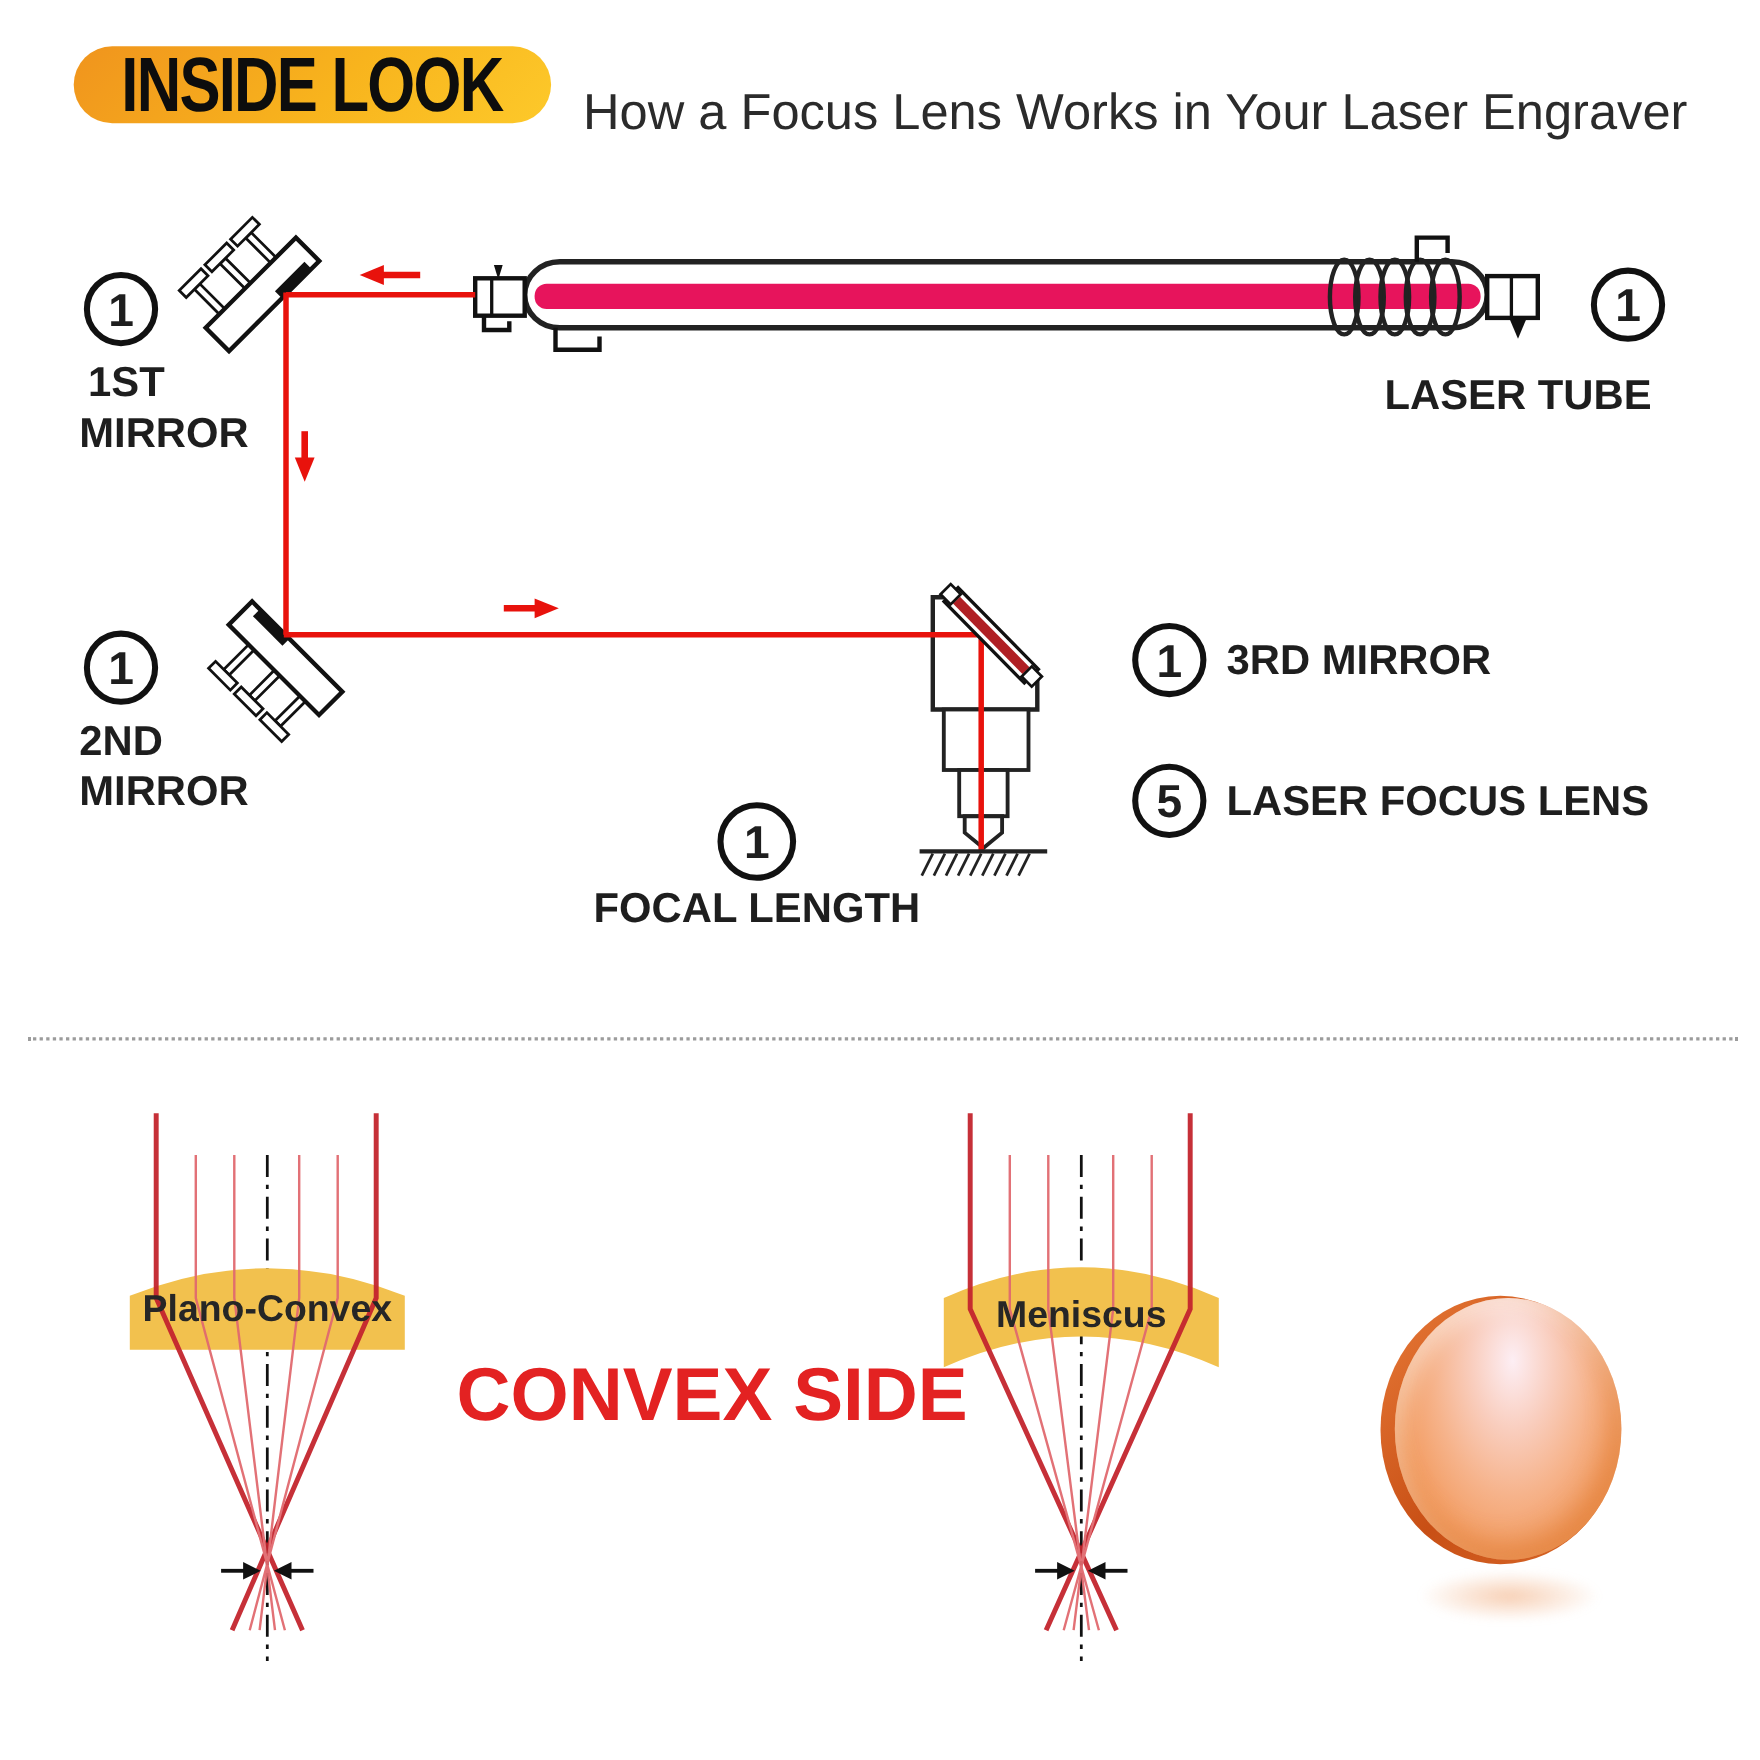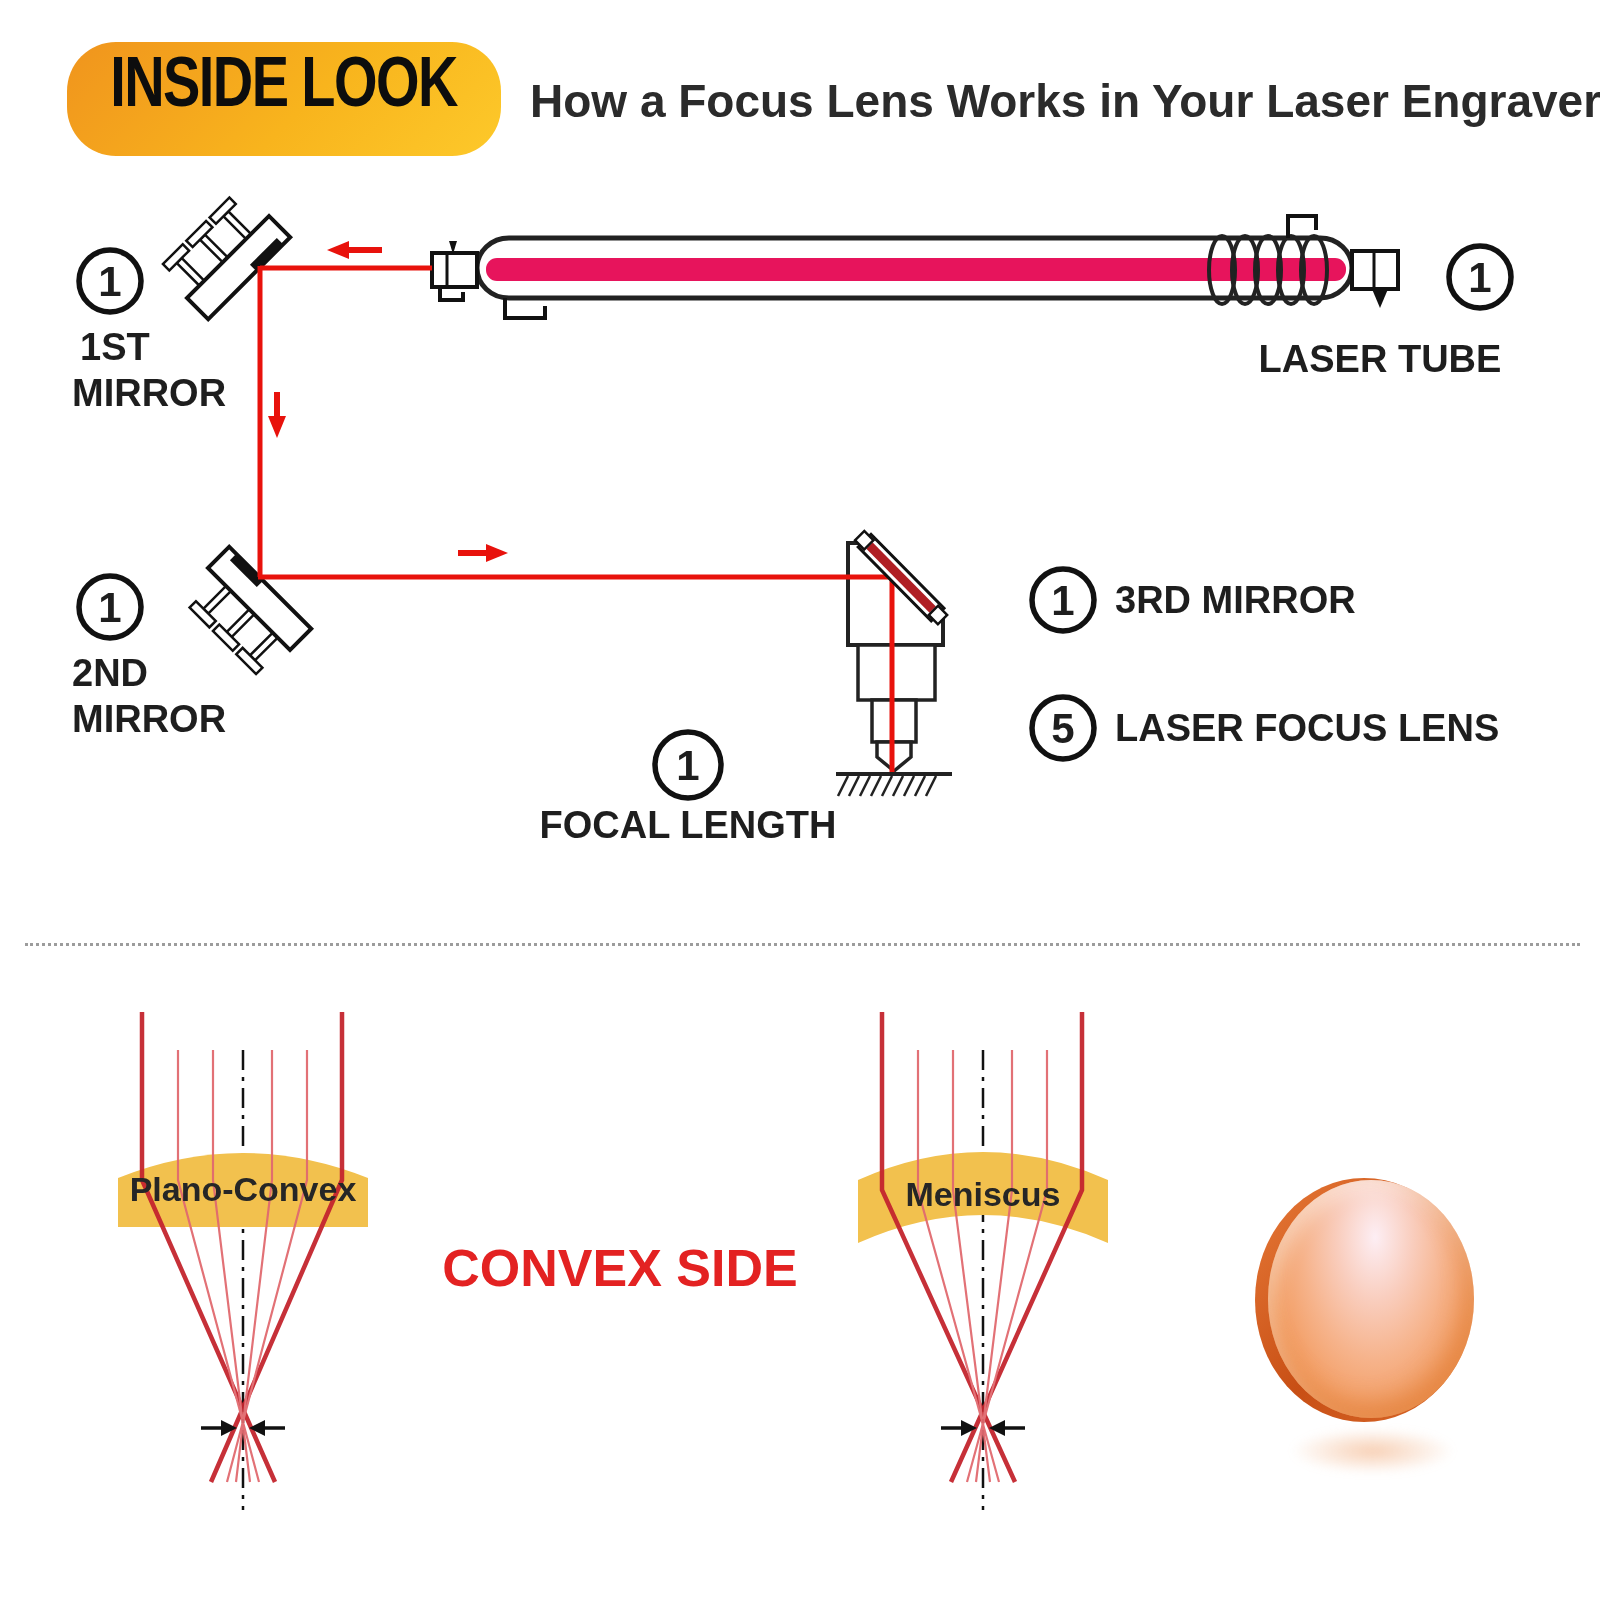--- a/index.html
+++ b/index.html
@@ -1,37 +1,37 @@
 <!DOCTYPE html>
 <html><head>
 <meta charset="utf-8">
 <style>
   html,body{margin:0;padding:0;background:#ffffff;}
   #page{position:relative;width:1600px;height:1600px;background:#ffffff;overflow:hidden;
         font-family:"Liberation Sans", sans-serif;}
   
-  #badge{position:absolute;left:67px;top:42px;width:434px;height:114px;border-radius:49px;
+  #badge{position:absolute;left:67px;top:42px;width:434px;height:70px;border-radius:49px;
          background:linear-gradient(135deg,#f0941d 0%,#f8b41d 55%,#fdc92a 100%);
-         display:flex;align-items:flex-start;justify-content:center;}
+         display:flex;align-items:center;justify-content:center;}
   #badge span{display:inline-block;transform:scaleX(.8);font-weight:bold;font-size:70px;
               letter-spacing:-2px;color:#0d0d0d;white-space:nowrap;}
-  #title{position:absolute;left:530px;top:74px;font-size:46px;font-weight:bold;color:#2b2b2b;
+  #title{position:absolute;left:530px;top:74px;font-size:46px;font-weight:normal;color:#2b2b2b;
          white-space:nowrap;text-align:center;}
   
   #divider{position:absolute;left:25px;right:20px;top:943px;border-top:3px dotted #9c9c9c;height:0;}
   
   svg{position:absolute;left:0;}
   #top-svg{top:0;}
   svg text{font-family:"Liberation Sans", sans-serif;font-weight:bold;fill:#1e1e1e;}
   .callout-label{font-size:38px;}
   .num{font-size:42px;}
   .lens-label{font-size:34px;fill:#262626;}
   
   #convex-note{position:absolute;left:415px;top:1236px;width:410px;text-align:center;
-               color:#e32222;font-weight:bold;font-size:52px;line-height:64px;white-space:nowrap;}
+               color:#e32222;font-weight:bold;font-size:68px;line-height:64px;white-space:nowrap;}
   
   #lens-photo{position:absolute;left:1240px;top:1165px;width:250px;height:320px;}
   .lens-rim{position:absolute;left:15px;top:13px;width:218px;height:244px;border-radius:50%;
             background:linear-gradient(135deg,#e77a38 0%,#c84f15 55%,#d96a2a 100%);}
   .lens-face{position:absolute;left:28px;top:15px;width:206px;height:238px;border-radius:50%;
              background:radial-gradient(ellipse at 52% 24%,#fdeef4 0%,#f9cdbd 25%,#f6b38b 48%,#f29a5d 72%,#ef8a47 100%);
              box-shadow:inset -8px -14px 24px rgba(214,108,32,.45), inset 6px 8px 18px rgba(255,255,255,.5);}
   .lens-reflection{position:absolute;left:50px;top:263px;width:165px;height:46px;border-radius:50%;
              background:radial-gradient(rgba(238,150,90,.45), rgba(255,255,255,0) 70%);
              filter:blur(4px);}

